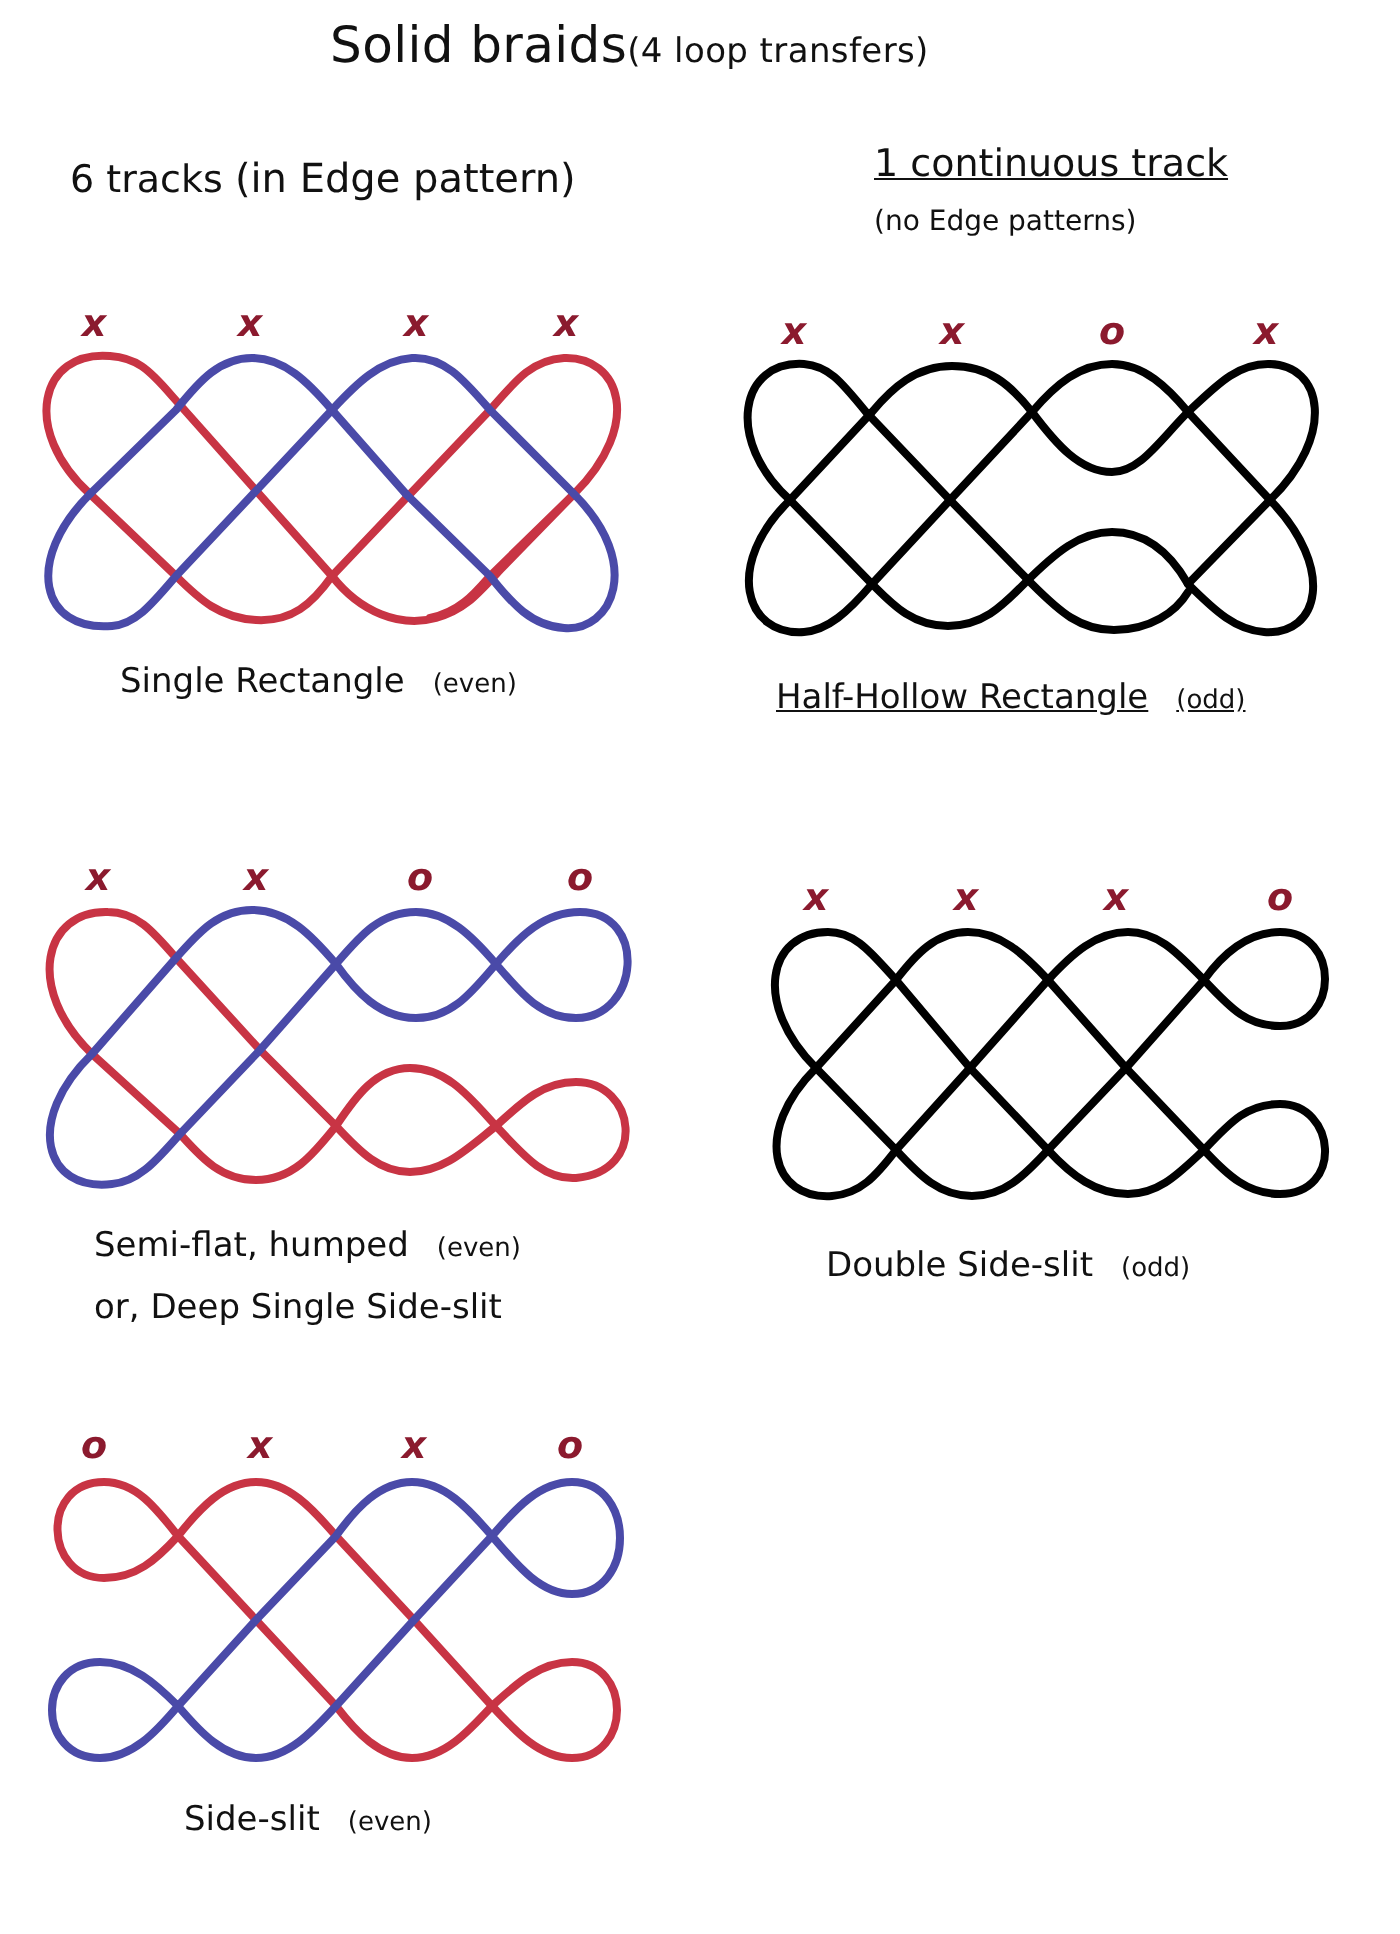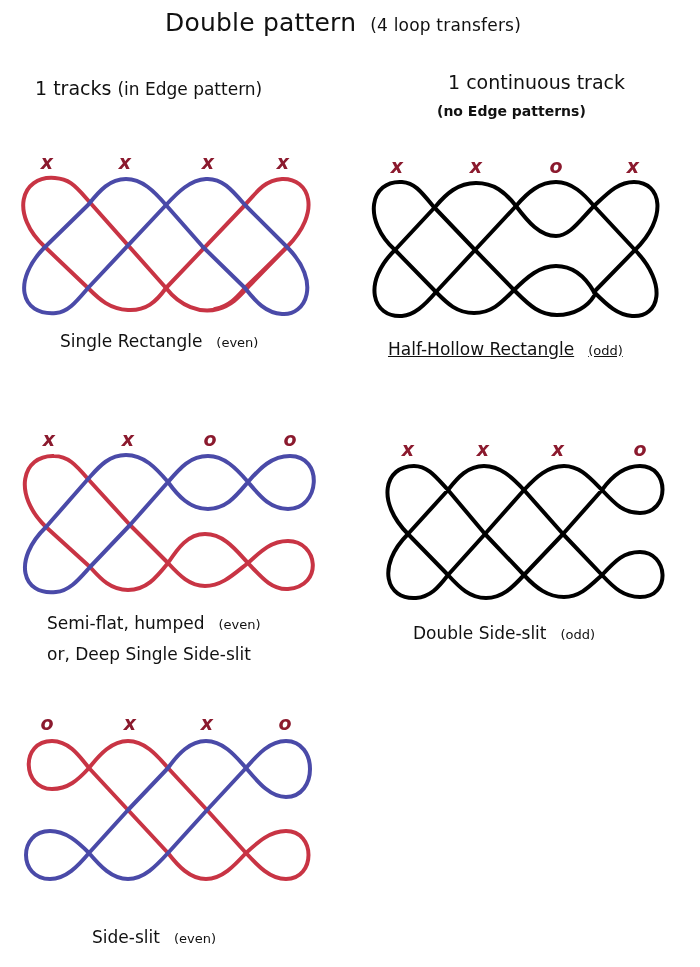--- a/index.html
+++ b/index.html
@@ -1,44 +1,44 @@
 <!DOCTYPE html>
 <html><head>
 <meta charset="utf-8">
 <style>
   html, body { margin: 0; padding: 0; background: #ffffff; }
   body { width: 700px; height: 967px; position: relative; overflow: hidden;
          font-family: "DejaVu Sans", sans-serif; color: #111; }
   .txt { position: absolute; white-space: nowrap; }
   .title { font-size: 25px; letter-spacing: 0.2px; }
-  .title .sub { font-size: 17px; margin-left: 14px; }
+  .title .sub { font-size: 17px; }
   .head { font-size: 19px; }
-  .head .small { font-size: 17px; }
+  .head .small { font-size: 20px; }
   .small2 { font-size: 14px; }
   .cap { font-size: 17px; }
   .cap .paren { font-size: 13px; margin-left: 14px; }
   .mark { position: absolute; font-size: 19px; color: #8b1a2e; font-style: italic; font-weight: bold; transform: translateX(-50%); }
   svg.braid { position: absolute; overflow: visible; }
   svg.braid path { fill: none; stroke-width: 4; stroke-linecap: round; stroke-linejoin: round; }
 </style>
 </head>
 <body>
 
 <div class="txt title" style="left:165px; top:8px;">
-  <span>Double pattern</span><span class="sub">(4 loop transfers)</span>
+  <span>Solid braids</span><span class="sub">(4 loop transfers)</span>
 </div>
 
 <div class="txt head" style="left:35px; top:77px;">
-  <span>1 tracks</span>
+  <span>6 tracks</span>
   <span class="small">(in Edge pattern)</span>
 </div>
-<div class="txt head" style="left:448px; top:71px;">
+<div class="txt head" style="left:437px; top:71px;text-decoration:underline;">
   <span>1 continuous track</span>
 </div>
-<div class="txt small2" style="left:437px; top:103px;font-weight:bold;">(no Edge patterns)</div>
+<div class="txt small2" style="left:437px; top:103px;">(no Edge patterns)</div>
 
 <div>
   <span class="mark" style="left:47px; top:151px;">x</span>
   <span class="mark" style="left:125px; top:151px;">x</span>
   <span class="mark" style="left:208px; top:151px;">x</span>
   <span class="mark" style="left:283px; top:151px;">x</span>
   <svg class="braid" style="left:0; top:0;" width="700" height="967">
 
     <path stroke="#c83444" d="M 45 247 L 30 232 Q 12 212 24 192 Q 36 176 58 178 Q 70 179 80 190 L 166 288 L 176 300 Q 190 314 210 312 Q 228 310 240 296 L 330 196 L 0 0" style="display:none"></path>
     <path stroke="#c83444" d="M 45 247 C 10 215 20 175 55 178 C 68 179 74 184 86 198 L 166 288 C 180 306 200 314 218 309 C 232 305 238 298 250 285 L 287 247"></path>
@@ -107,16 +107,16 @@
   <span class="mark" style="left:47px; top:712px;">o</span>
   <span class="mark" style="left:130px; top:712px;">x</span>
   <span class="mark" style="left:207px; top:712px;">x</span>
   <span class="mark" style="left:285px; top:712px;">o</span>
   <svg class="braid" style="left:0; top:0;" width="700" height="967">
 
     <path stroke="#c83444" d="M 89 768 C 78 780 68 789 52 789 C 22 789 20 741 52 741 C 68 741 78 754 89 768 C 100 754 112 741 128 741 C 144 741 156 754 168 768 L 207 810 L 246 853 C 258 866 270 879 286 879 C 316 879 316 831 286 831 C 270 831 258 842 246 853 C 234 866 222 879 206 879 C 190 879 178 866 168 853 L 128 810 L 89 768"></path>
 
     <path stroke="#4a4aa8" d="M 89 853 C 78 866 66 879 50 879 C 18 879 18 831 50 831 C 66 831 78 842 89 853 C 100 866 112 879 128 879 C 144 879 156 866 168 853 L 207 810 L 246 768 C 258 754 270 741 286 741 C 318 741 318 797 286 797 C 270 797 258 782 246 768 C 234 754 222 741 206 741 C 190 741 178 754 168 768 L 128 810 L 89 853"></path>
   </svg>
-  <div class="txt cap" style="left:92px; top:900px;margin-top:27px;">
+  <div class="txt cap" style="left:92px; top:900px;">
     <span>Side-slit</span><span class="paren">(even)</span>
   </div>
 </div>
 
 </body></html>

